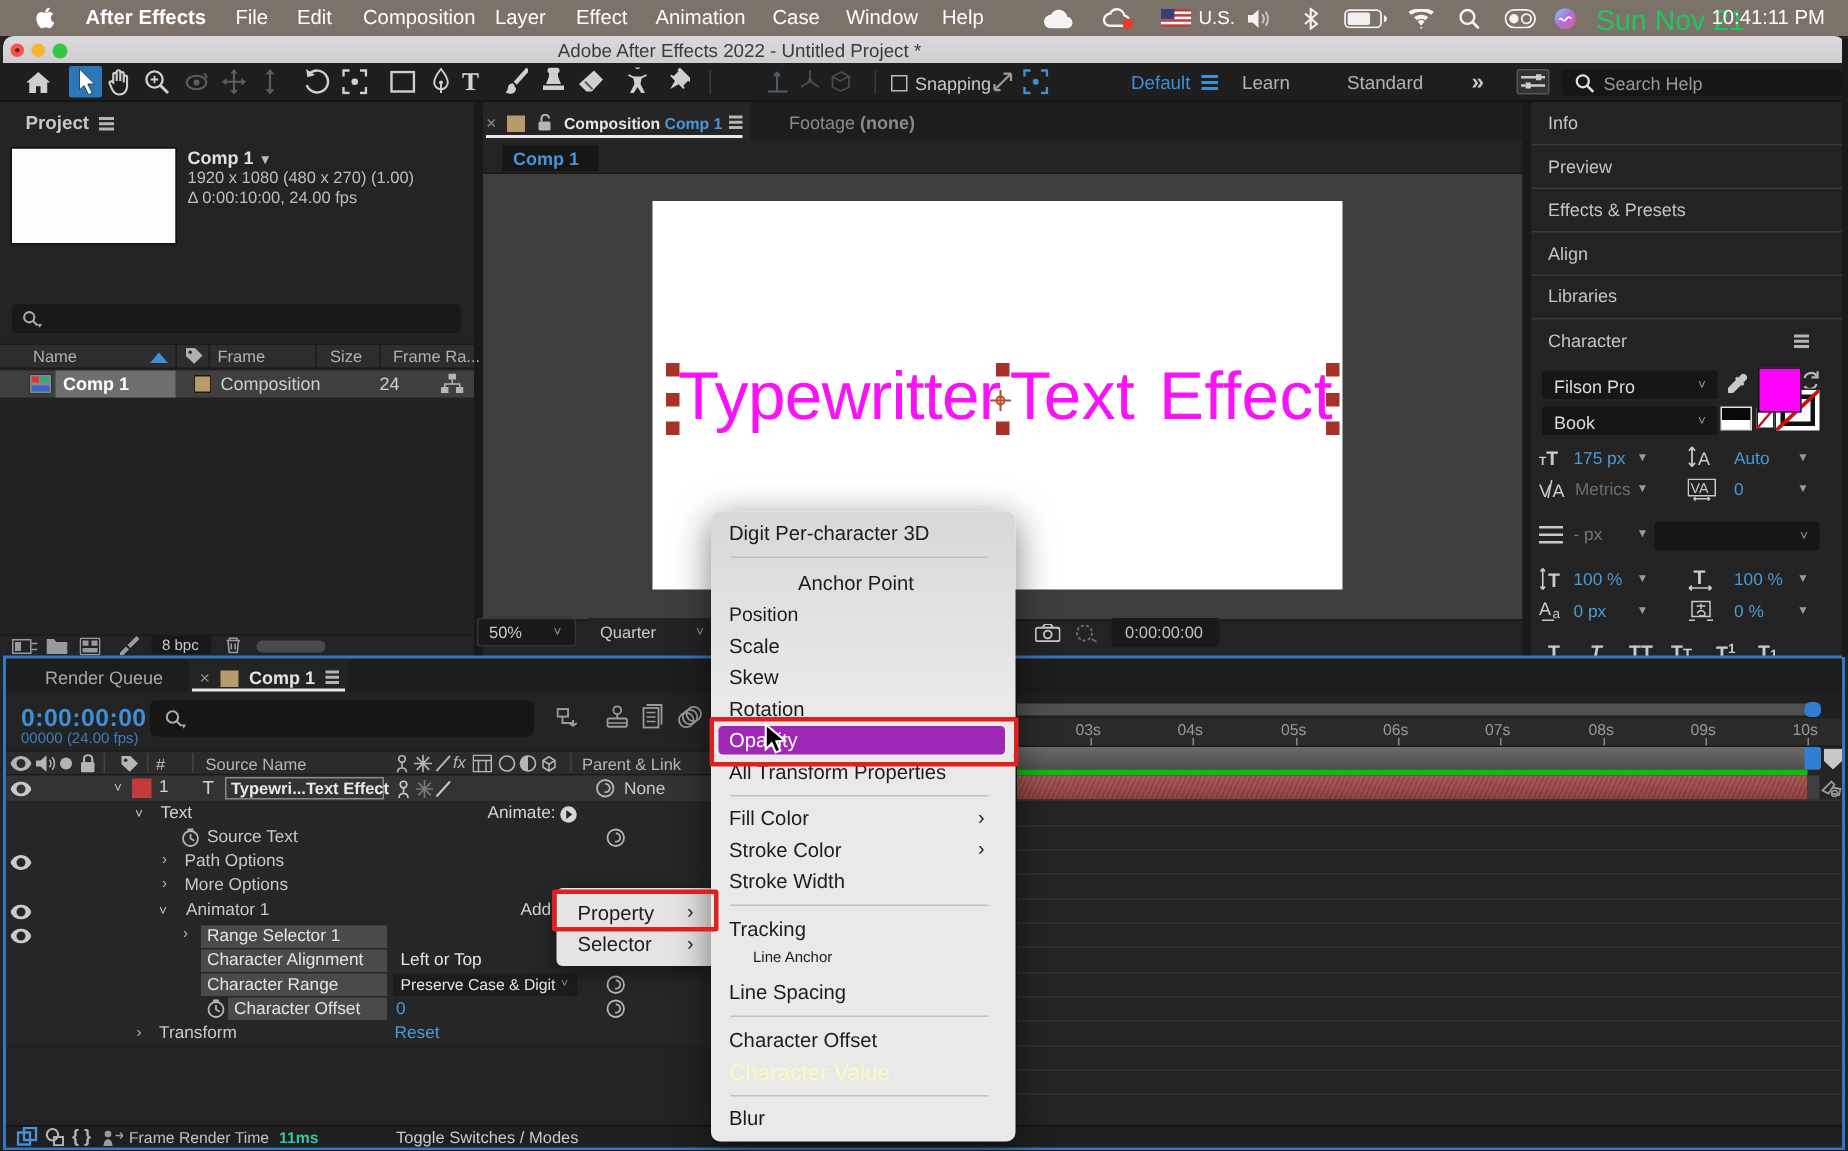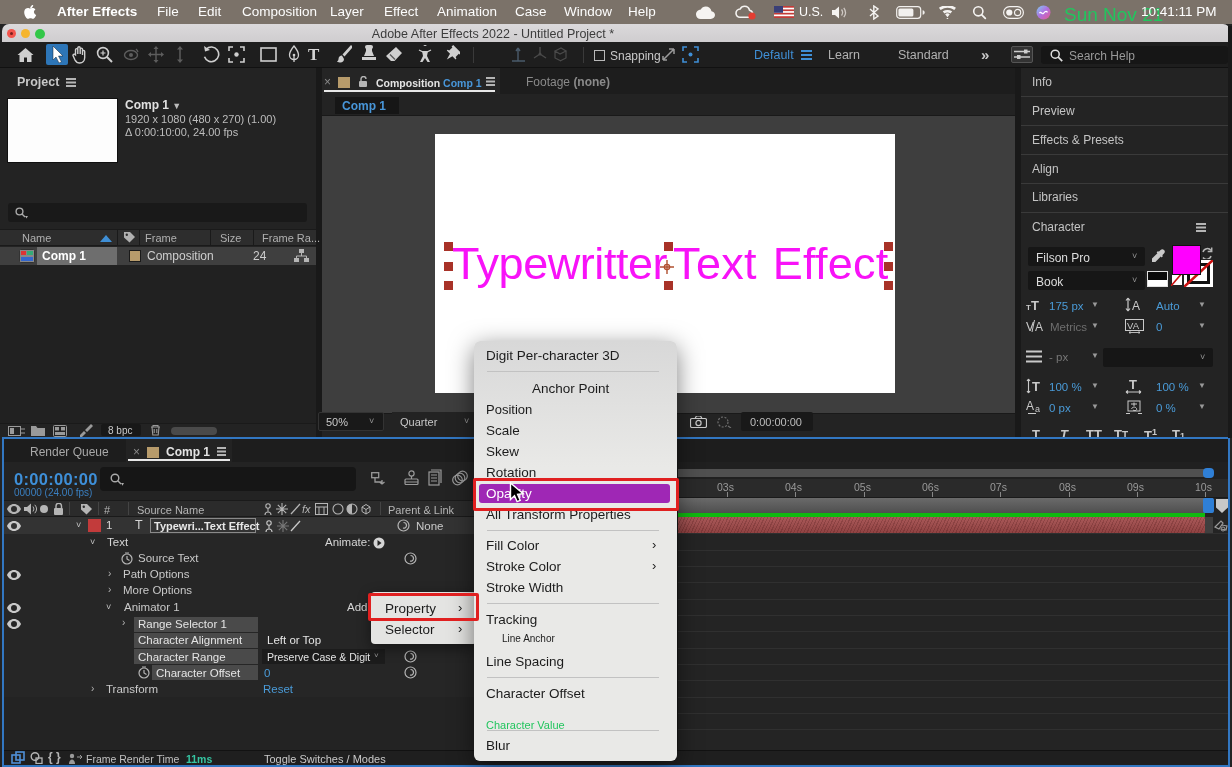--- a/index.html
+++ b/index.html
@@ -769,21 +769,21 @@
   <div class="txt" style="left:652px;top:537px;font-size:13px;color:#1c1c1c;">›</div>
   <div class="txt" style="left:486px;top:559px;font-size:13.5px;color:#1c1c1c;">Stroke Color</div>
   <div class="txt" style="left:652px;top:558px;font-size:13px;color:#1c1c1c;">›</div>
   <div class="txt" style="left:486px;top:580px;font-size:13.5px;color:#1c1c1c;">Stroke Width</div>
   <div class="abs" style="left:487px;top:603px;width:172px;height:1px;background:#c2c2c2;"></div>
   <div class="txt" style="left:486px;top:612px;font-size:13.5px;color:#1c1c1c;">Tracking</div>
   <div class="txt" style="left:486px;top:633px;font-size:10px;color:#1c1c1c;margin-left:16px;">Line Anchor</div>
   <div class="txt" style="left:486px;top:654px;font-size:13.5px;color:#1c1c1c;">Line Spacing</div>
   <div class="abs" style="left:487px;top:677px;width:172px;height:1px;background:#c2c2c2;"></div>
   <div class="txt" style="left:486px;top:686px;font-size:13.5px;color:#1c1c1c;">Character Offset</div>
-  <div class="txt" style="left:486px;top:707px;font-size:11px;color:#22c55e;margin-top:12px;">Character Value</div>
+  <div class="txt" style="left:486px;top:707px;font-size:15px;color:#fef9c3;">Character Value</div>
   <div class="abs" style="left:487px;top:730px;width:172px;height:1px;background:#c2c2c2;"></div>
   <div class="txt" style="left:486px;top:738px;font-size:13.5px;color:#1c1c1c;">Blur</div>
 
   <div class="abs" style="left:473px;top:478px;width:206px;height:33px;border:3px solid #e02020;border-radius:2px;"></div>
   <div class="abs" style="left:368px;top:593px;width:111px;height:28px;border:3px solid #e02020;border-radius:2px;"></div>
 
   <svg class="abs" style="left:509px;top:482px" width="17" height="24" viewBox="0 0 17 24">
         <path d="M1.5 1l0 16.5 4-3.9 2.6 6 3.1-1.3-2.6-6 5.6-.6z" fill="#000" stroke="#fff" stroke-width="1.4"></path>
       </svg>
 </div>

